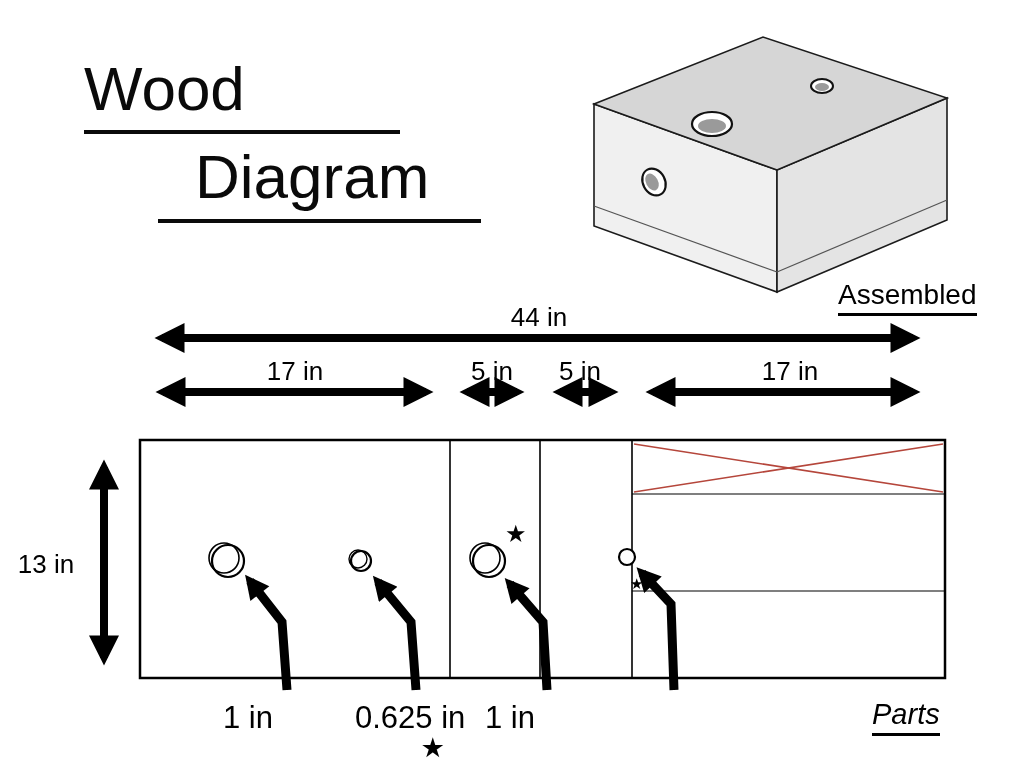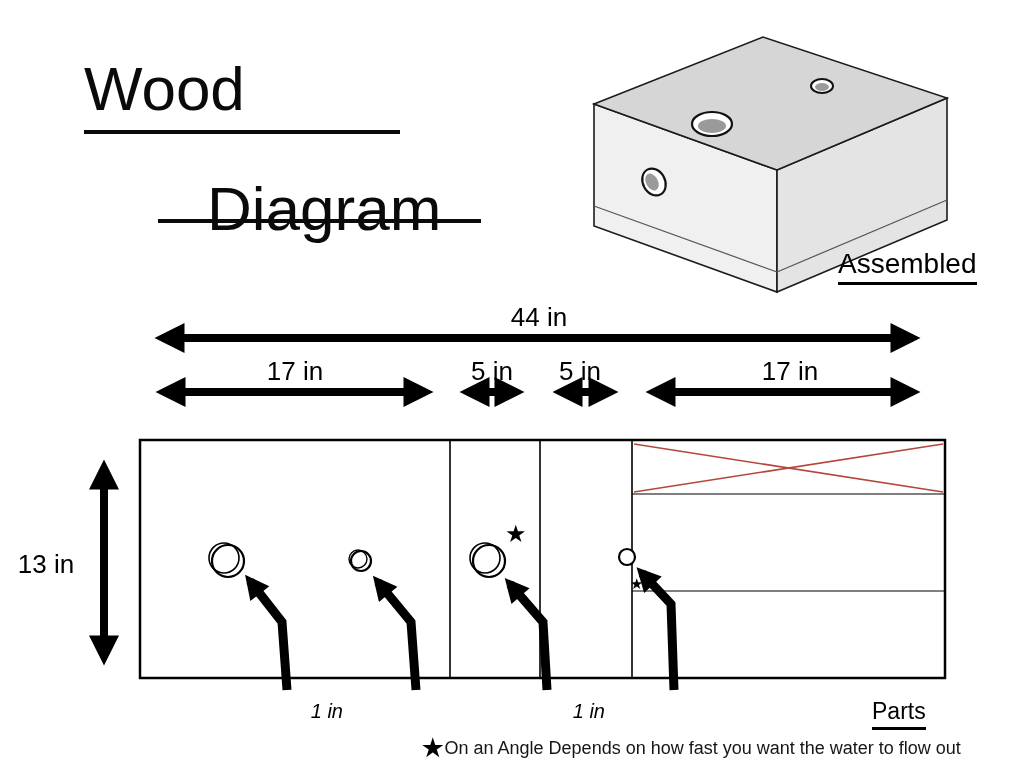--- a/index.html
+++ b/index.html
@@ -2,24 +2,24 @@
 <html><head>
 <meta charset="utf-8">
 <style>
   html,body{margin:0;padding:0;background:#fff;}
   #stage{position:relative;width:1024px;height:768px;background:#fff;overflow:hidden;
          font-family:"Liberation Sans", sans-serif;color:#000;padding-left:44px;}
   .abs{position:absolute;}
   .title-line{font-size:62px;font-weight:400;color:#0a0a0a;line-height:1;white-space:nowrap;}
   .rule{background:#0a0a0a;height:4px;}
   .dim-label{font-size:26px;text-align:center;white-space:nowrap;}
-  .hole-label{font-size:20px;text-align:right;white-space:nowrap;font-style:italic;}
+  .hole-label{font-size:31px;text-align:left;white-space:nowrap;}
   .underlined{border-bottom:3px solid #000;padding-bottom:2px;}
-  .assembled{font-size:28px;}
-  .parts{font-size:23px;}
+  .assembled{font-size:28px;margin-top:31px;}
+  .parts{font-size:29px;font-style:italic;}
   .star-big{font-size:24px;line-height:1;}
   .star-small{font-size:15px;line-height:1;}
   .footnote{display:flex;align-items:center;gap:1px;white-space:nowrap;}
   .footnote .marker{font-size:24px;font-weight:bold;line-height:1;}
   .footnote .text{font-size:18px;color:#161616;}
   svg{position:absolute;left:0;top:0;}
 </style>
 </head>
 <body>
 
@@ -91,38 +91,38 @@
     <g fill="none" stroke="#000" stroke-width="9">
       <polyline points="287,690 282,622 250,581" marker-end="url(#ahSmall)"></polyline>
       <polyline points="416,690 411,622 378,582" marker-end="url(#ahSmall)"></polyline>
       <polyline points="547,690 543,622 510,584" marker-end="url(#ahSmall)"></polyline>
       <polyline points="674,690 671,604 642,573" marker-end="url(#ahSmall)"></polyline>
     </g>
   </svg>
 
   <div class="abs title-line" style="left:84px;top:58px;">Wood</div>
   <div class="abs rule" style="left:84px;top:130px;width:316px;"></div>
-  <div class="abs title-line" style="left:207px;top:146px;margin-top:32px;">Diagram</div>
+  <div class="abs title-line" style="left:195px;top:146px;">Diagram</div>
   <div class="abs rule" style="left:158px;top:219px;width:323px;"></div>
 
   <div class="abs assembled underlined" style="left:838px;top:248px;">Assembled</div>
 
   <div class="abs dim-label" style="left:489px;top:302px;width:100px;">44 in</div>
   <div class="abs dim-label" style="left:245px;top:356px;width:100px;">17 in</div>
   <div class="abs dim-label" style="left:452px;top:356px;width:80px;">5 in</div>
   <div class="abs dim-label" style="left:540px;top:356px;width:80px;">5 in</div>
   <div class="abs dim-label" style="left:740px;top:356px;width:100px;">17 in</div>
   <div class="abs dim-label" style="left:4px;top:549px;width:84px;">13 in</div>
 
   <div class="abs star-big" style="left:505px;top:522px;">★</div>
   <div class="abs star-small" style="left:630px;top:576px;">★</div>
 
   <div class="abs hole-label" style="left:223px;top:700px;width:120px;">1 in</div>
+  <div class="abs hole-label" style="left:355px;top:700px;width:140px;">0.625 in</div>
   <div class="abs hole-label" style="left:485px;top:700px;width:120px;">1 in</div>
 
   <div class="abs parts underlined" style="left:872px;top:698px;">Parts</div>
 
   <div class="abs footnote" style="left:422px;top:736px;">
     <span class="marker">★</span>
-    <span class="text">On an Angle Depends on how fast you want the water to flow out</span>
   </div>
 
 </div>
 
 </body></html>

